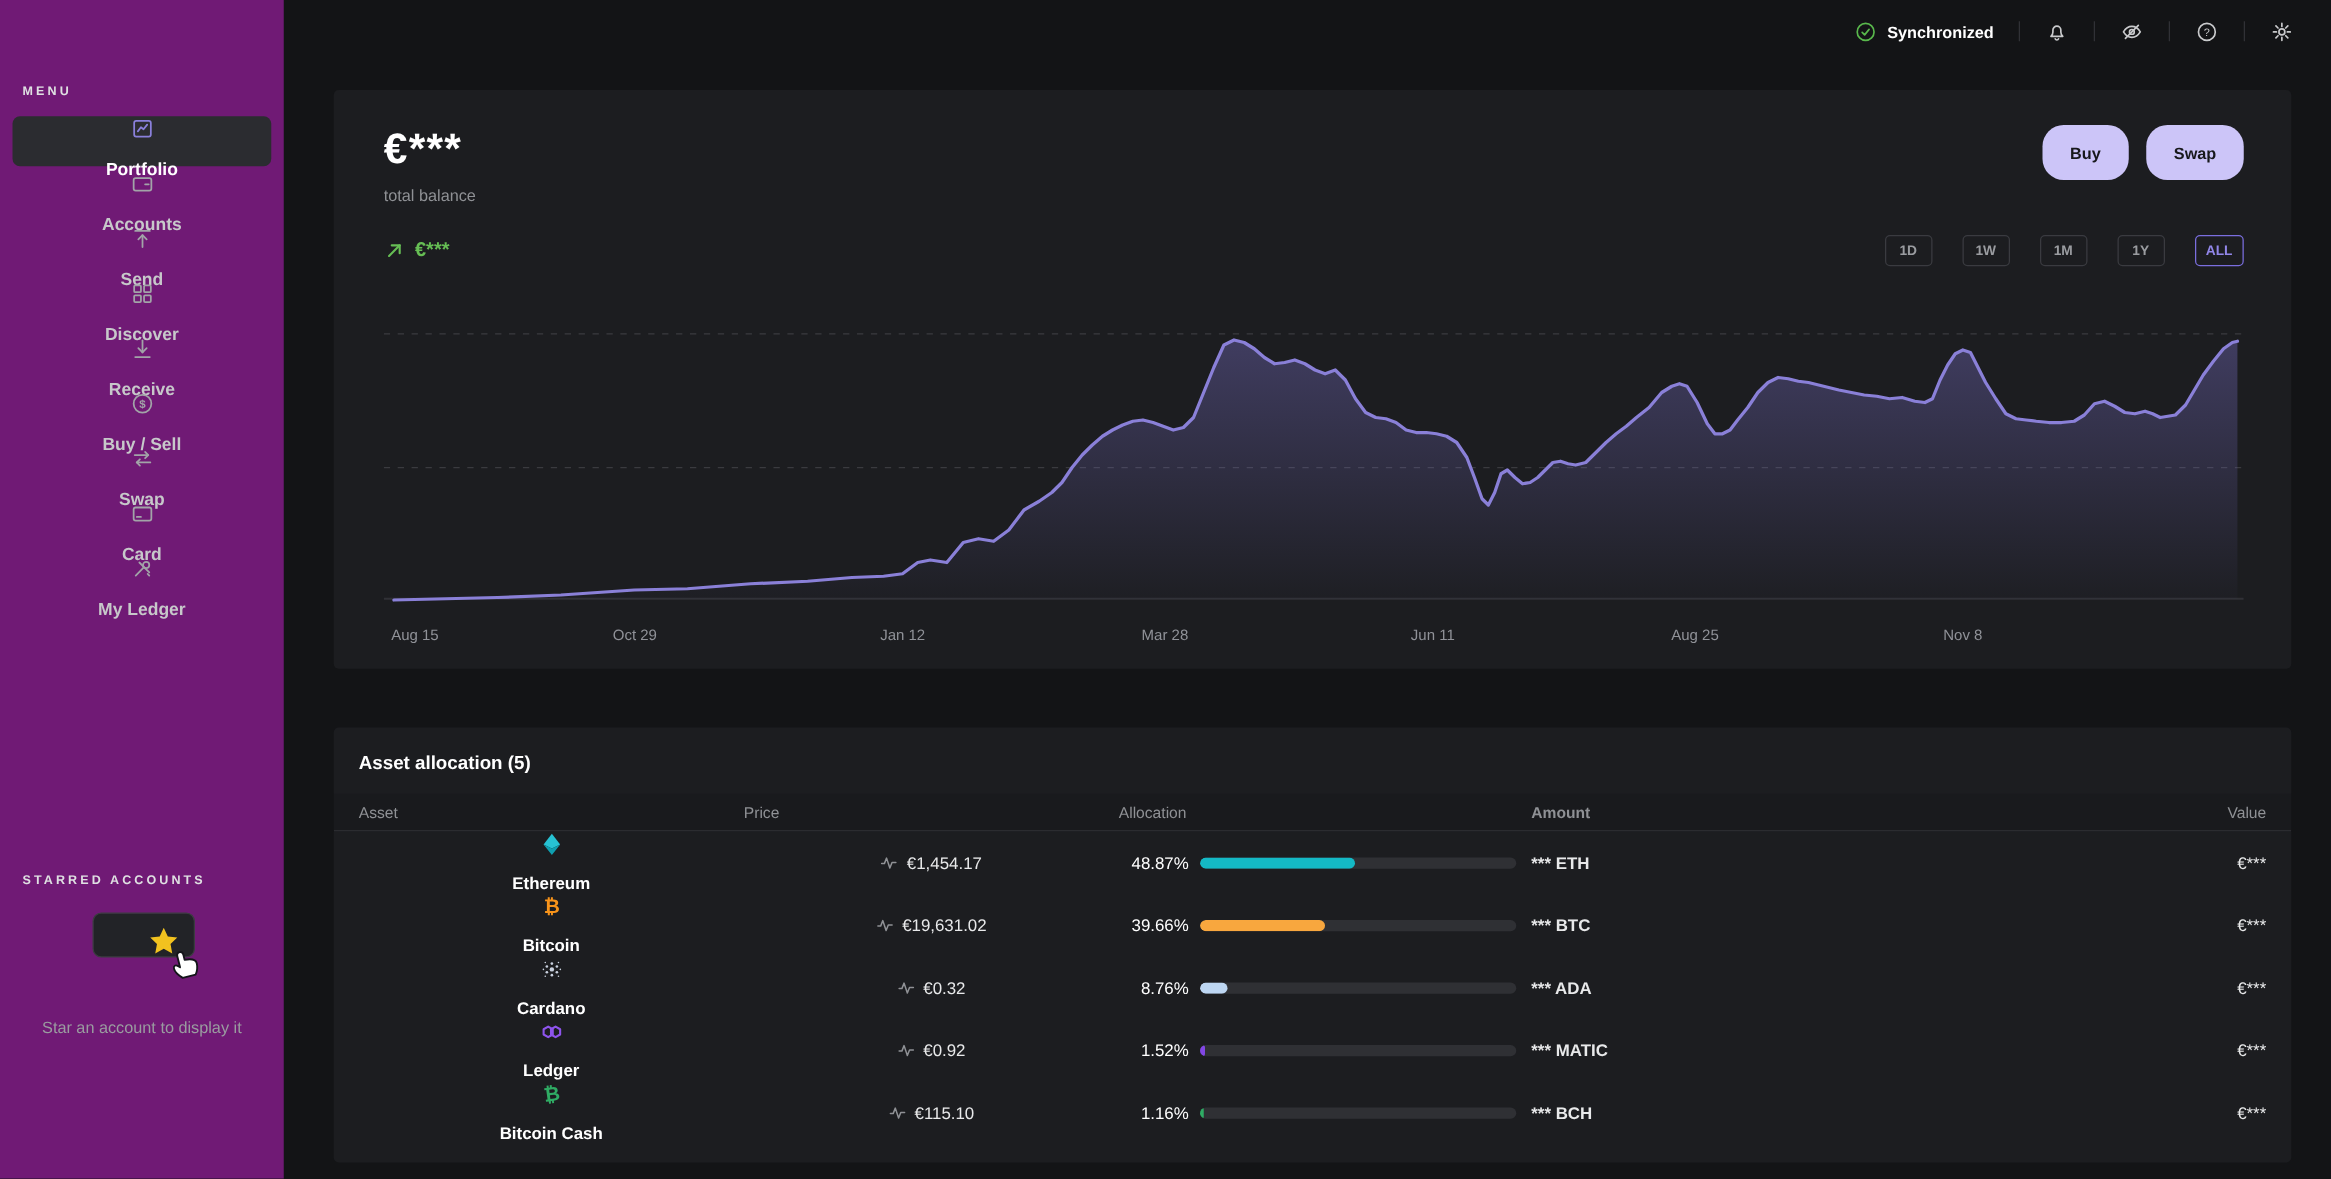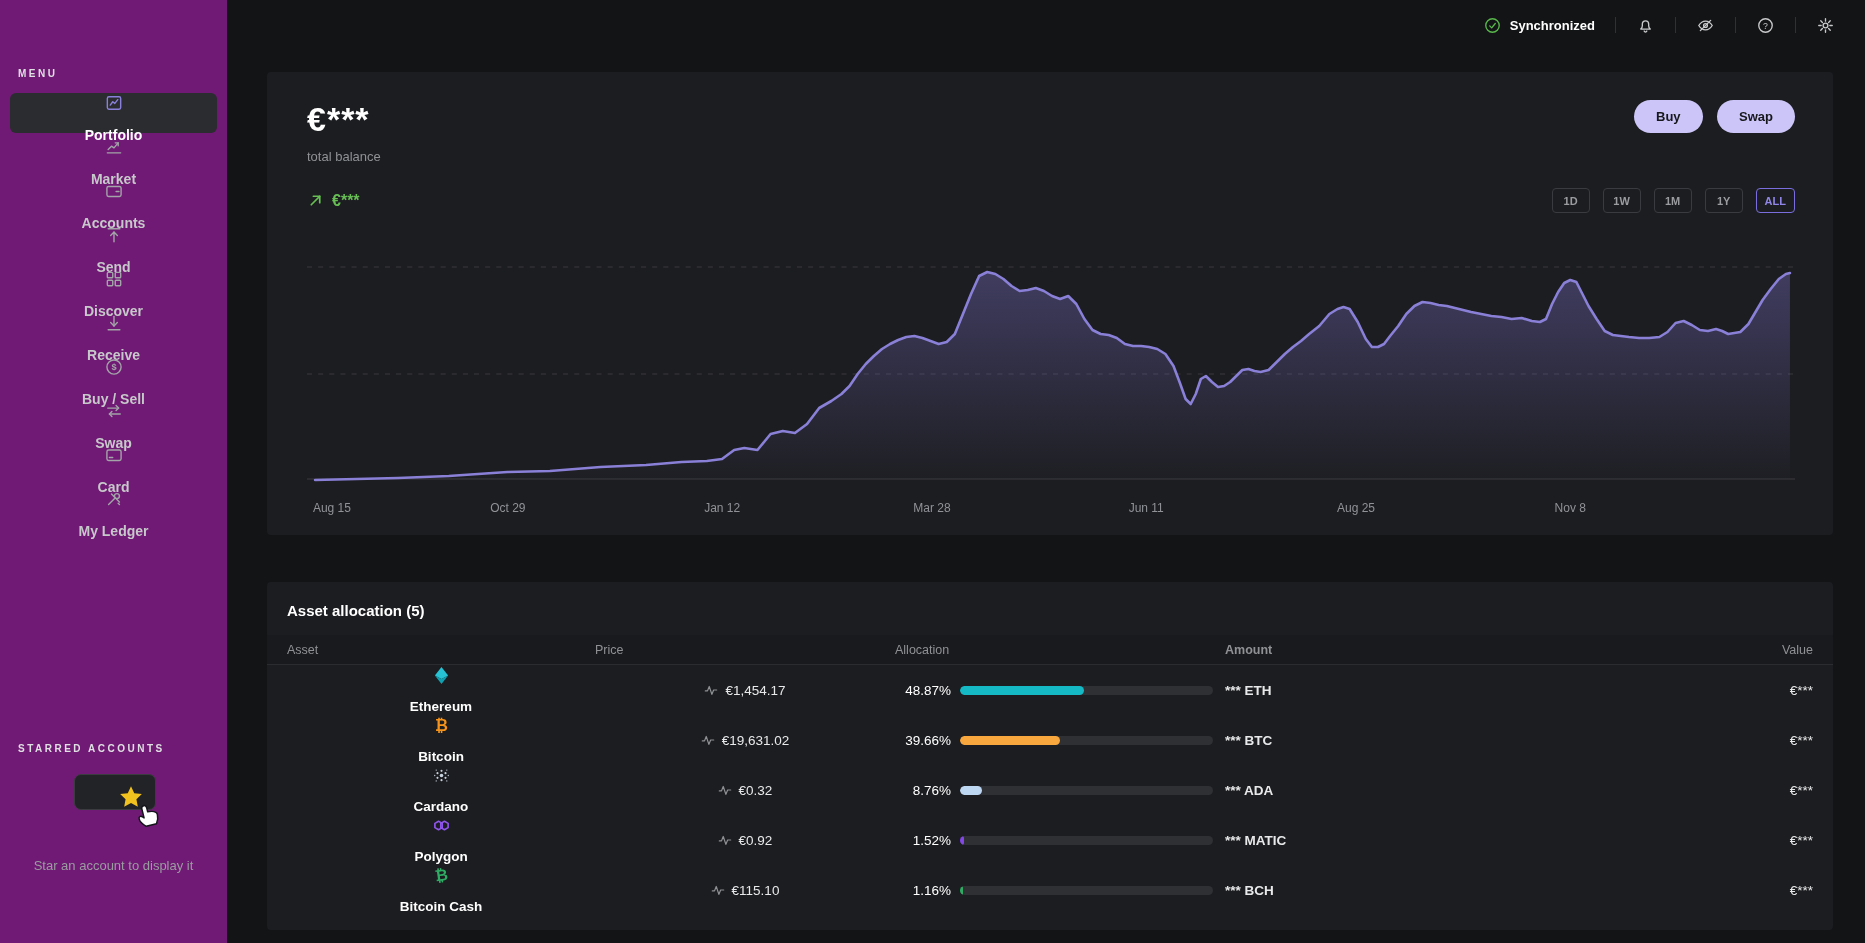--- a/index.html
+++ b/index.html
@@ -51,28 +51,28 @@
   .tb-ico { width:19px; height:19px; color:#c9cacc; display:flex; cursor:pointer; }
   
   .main { position:absolute; left:267px; top:0; width:1566px; }
   .card { background:#1c1d20; border-radius:4px; }
   .chart-card { margin-top:72px; height:463px; position:relative; }
   .card-head { display:flex; padding:28px 38px 0 40px; }
   .balance { font-size:34px; font-weight:bold; letter-spacing:1px; }
   .caption { font-size:13px; color:#8f9195; margin-top:10px; }
   .head-spacer { flex:1; }
   .pill {
-    height:33px; padding:0 22px; border-radius:17px; border:none;
+    height:44px; padding:0 22px; border-radius:17px; border:none;
     background:#ccc5f8; color:#17181b; font-size:13px; font-weight:bold;
     font-family:inherit; cursor:pointer; margin-left:10px;
   }
   .row2 { display:flex; align-items:center; padding:24px 38px 0 40px; }
   .delta { display:flex; align-items:center; gap:8px; color:#66be54; font-size:16px; font-weight:bold; }
   .delta .d-ico { width:17px; height:17px; display:flex; }
-  .ranges { margin-left:auto; display:flex; gap:13px; }
+  .ranges { margin-left:auto; display:flex; gap:24px; }
   .range-btn {
     min-width:38px; height:25px; padding:0 8px; border-radius:4px;
     background:transparent; border:1px solid #3a3b40; color:#9a9ca0;
     font-size:11px; font-weight:bold; font-family:inherit; cursor:pointer;
   }
   .range-btn.active { border-color:#7a6ede; color:#9186e8; }
   .chart-wrap { position:relative; margin:16px 38px 0 40px; }
   .chart-wrap svg.main-chart { display:block; width:100%; height:260px; }
   .x-labels { position:relative; height:22px; margin-top:8px; }
   .x-label {
@@ -111,30 +111,20 @@
           <svg viewBox="0 0 24 24" fill="none" stroke="currentColor" stroke-width="1.7" stroke-linecap="round" stroke-linejoin="round">
             <rect x="4" y="4.5" width="16" height="15" rx="2"></rect>
             <path d="M7.5 14.5l3-4 2.5 2 3.5-4.5"></path>
           </svg>
         </span>
         <span>Portfolio</span>
       </div>
       <div class="side-item">
         <span class="s-ico">
           <svg viewBox="0 0 24 24" fill="none" stroke="currentColor" stroke-width="1.7" stroke-linecap="round" stroke-linejoin="round">
-            <path d="M4 19h16"></path>
-            <path d="M5 15l4-4 3 2 5-6"></path>
-            <path d="M13.5 7H17v3.5"></path>
-          </svg>
-        </span>
-        <span>Market</span>
-      </div>
-      <div class="side-item">
-        <span class="s-ico">
-          <svg viewBox="0 0 24 24" fill="none" stroke="currentColor" stroke-width="1.7" stroke-linecap="round" stroke-linejoin="round">
             <rect x="3.5" y="6.5" width="17" height="12" rx="2"></rect>
             <path d="M14.5 12.5H18"></path>
           </svg>
         </span>
         <span>Accounts</span>
       </div>
       <div class="side-item">
         <span class="s-ico">
           <svg viewBox="0 0 24 24" fill="none" stroke="currentColor" stroke-width="1.7" stroke-linecap="round" stroke-linejoin="round">
             <path d="M5 4.5h14"></path>
@@ -424,21 +414,21 @@
      <div class="td-value">€***</div>
         </div>
         <div class="t-grid t-row">
           <div class="cell-asset">
        <span class="c-ico">
               <svg viewBox="0 0 18 18" fill="none" stroke="#8e54ec" stroke-width="1.6" stroke-linejoin="round">
                 <path d="M6.2 5L9.66 7v4L6.2 13 2.74 11V7Z"></path>
                 <path d="M11.8 5l3.46 2v4l-3.46 2-3.46-2V7Z"></path>
               </svg>
             </span>
-       <span>Polygon</span>
+       <span>Ledger</span>
      </div>
      <div class="cell-price">
        <span class="w-ico">
               <svg viewBox="0 0 16 16" fill="none" stroke="currentColor" stroke-width="1.4" stroke-linecap="round" stroke-linejoin="round">
                 <path d="M1.5 9h2.5l2-5 3 9 2-5h3.5"></path>
               </svg>
             </span>
        <span>€0.92</span>
      </div>
      <div class="cell-alloc">

